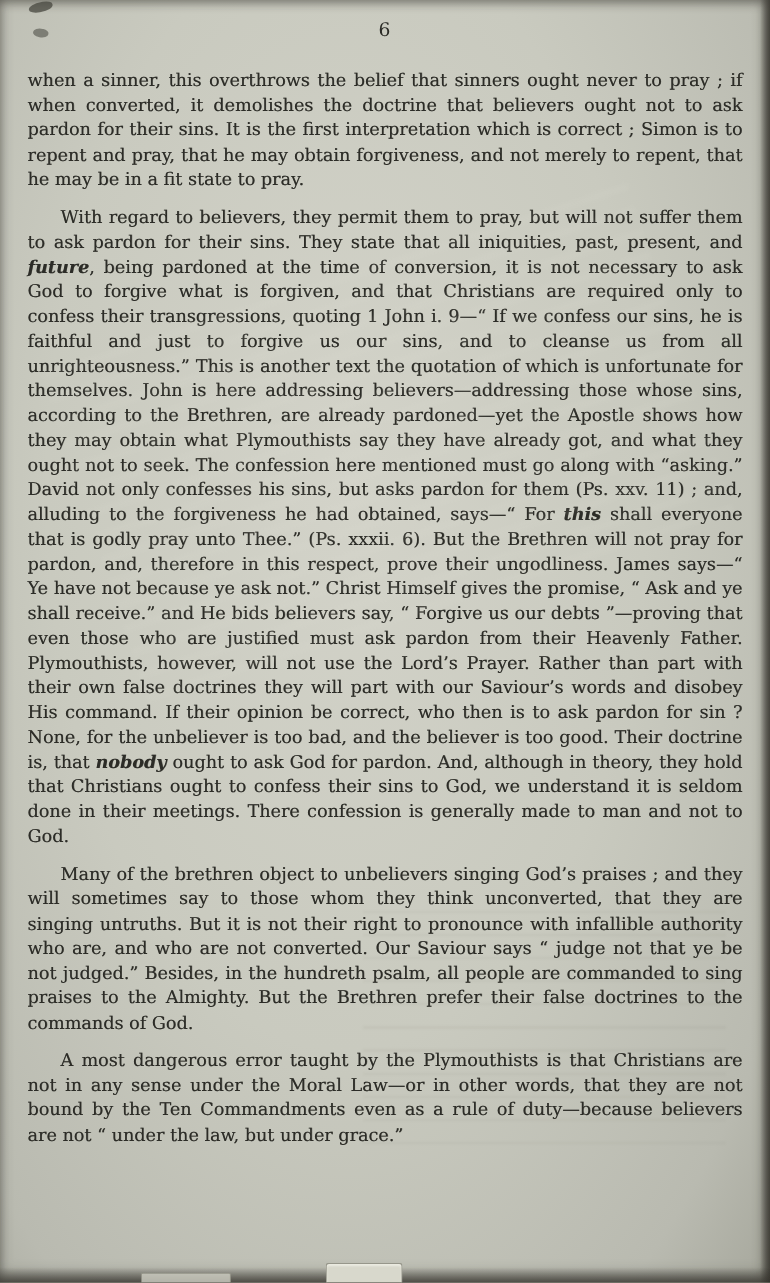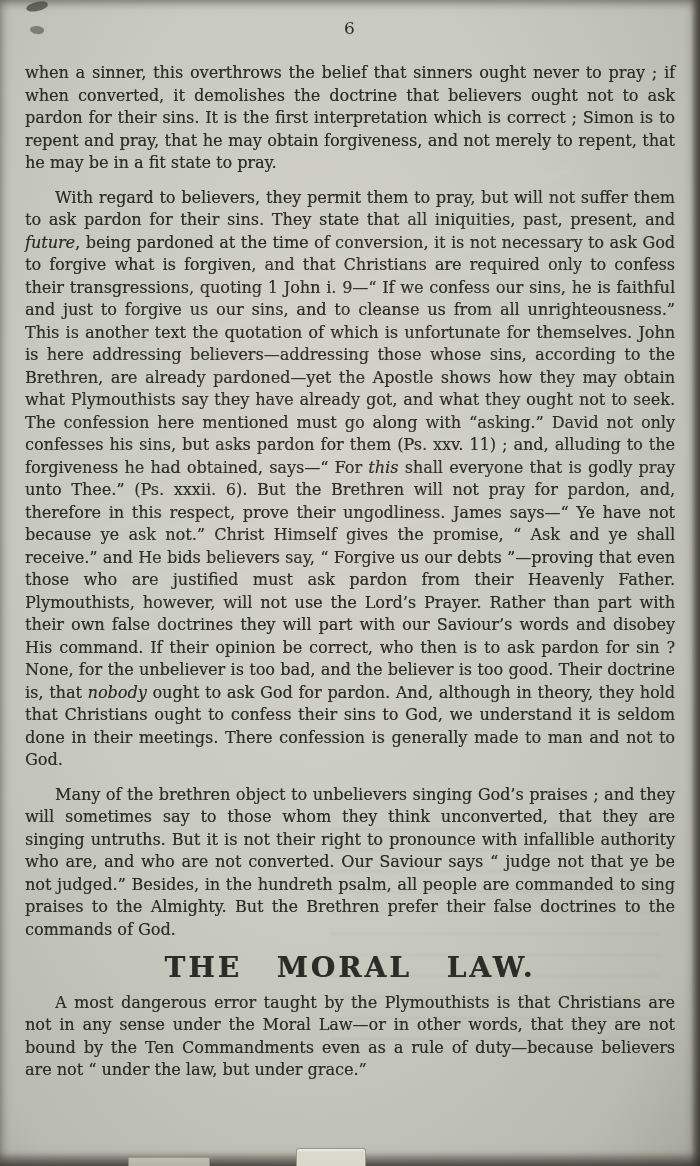--- a/index.html
+++ b/index.html
@@ -28,21 +28,21 @@
   }
   .content {
     padding: 12px 13px 0 13px;
     text-align: justify;
     font-size: 16px;
     line-height: 22.5px;
     text-shadow: 0.3px 0 0 rgba(44,44,39,.55);
   }
   .para { margin: 12px; }
   .para.indent { text-indent: 30px; }
-  .it { font-style: italic; }
+  .it { font-style: italic; font-weight: bold; }
   .heading {
     margin: 16px 0 10px 0;
     text-align: center;
     font-size: 28px;
     font-weight: bold;
     letter-spacing: 3px;
     word-spacing: 22px;
     text-indent: 0;
     text-shadow: 0.4px 0 0 rgba(44,44,39,.6);
   }
@@ -111,21 +111,20 @@
   <div class="page-number">6</div>
 
   <div class="content">
 
     <p class="para"><span>when a sinner, this overthrows the belief that sinners ought never to pray ; if when converted, it demolishes the doctrine that believers ought not to ask pardon for their sins. It is the first interpretation which is correct ; Simon is to repent and pray, that he may obtain forgiveness, and not merely to repent, that he may be in a fit state to pray.</span></p>
 
     <p class="para indent"><span>With regard to believers, they permit them to pray, but will not suffer them to ask pardon for their sins. They state that all iniquities, past, present, and </span><span class="it">future</span><span>, being pardoned at the time of conversion, it is not necessary to ask God to forgive what is forgiven, and that Christians are required only to confess their transgressions, quoting 1 John i. 9—“ If we confess our sins, he is faithful and just to forgive us our sins, and to cleanse us from all unrighteousness.” This is another text the quotation of which is unfortunate for themselves. John is here addressing believers—addressing those whose sins, according to the Brethren, are already pardoned—yet the Apostle shows how they may obtain what Plymouthists say they have already got, and what they ought not to seek. The confession here mentioned must go along with “asking.” David not only confesses his sins, but asks pardon for them (Ps. xxv. 11) ; and, alluding to the forgiveness he had obtained, says—“ For </span><span class="it">this</span><span> shall everyone that is godly pray unto Thee.” (Ps. xxxii. 6). But the Brethren will not pray for pardon, and, therefore in this respect, prove their ungodliness. James says—“ Ye have not because ye ask not.” Christ Himself gives the promise, “ Ask and ye shall receive.” and He bids believers say, “ Forgive us our debts ”—proving that even those who are justified must ask pardon from their Heavenly Father. Plymouthists, however, will not use the Lord’s Prayer. Rather than part with their own false doctrines they will part with our Saviour’s words and disobey His command. If their opinion be correct, who then is to ask pardon for sin ? None, for the unbeliever is too bad, and the believer is too good. Their doctrine is, that </span><span class="it">nobody</span><span> ought to ask God for pardon. And, although in theory, they hold that Christians ought to confess their sins to God, we understand it is seldom done in their meetings. There confession is generally made to man and not to God.</span></p>
 
     <p class="para indent"><span>Many of the brethren object to unbelievers singing God’s praises ; and they will sometimes say to those whom they think unconverted, that they are singing untruths. But it is not their right to pronounce with infallible authority who are, and who are not converted. Our Saviour says “ judge not that ye be not judged.” Besides, in the hundreth psalm, all people are commanded to sing praises to the Almighty. But the Brethren prefer their false doctrines to the commands of God.</span></p>
 
-    <h2 class="heading">THE MORAL LAW.</h2>
 
     <p class="para indent"><span>A most dangerous error taught by the Plymouthists is that Christians are not in any sense under the Moral Law—or in other words, that they are not bound by the Ten Commandments even as a rule of duty—because believers are not “ under the law, but under grace.”</span></p>
 
   </div>
 
   <div class="ink-mark mark-a"></div>
   <div class="ink-mark mark-b"></div>
   <div class="edge-right"></div>
   <div class="edge-bottom"></div>
   <div class="paper-tab2"></div>

